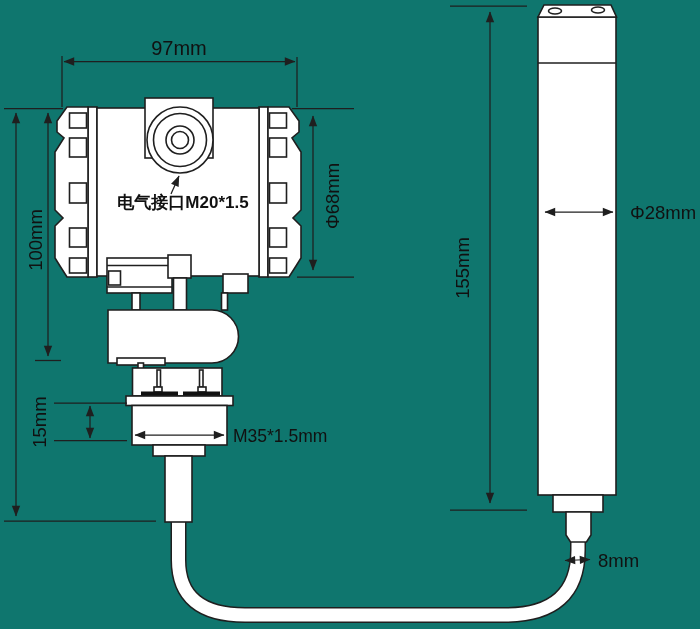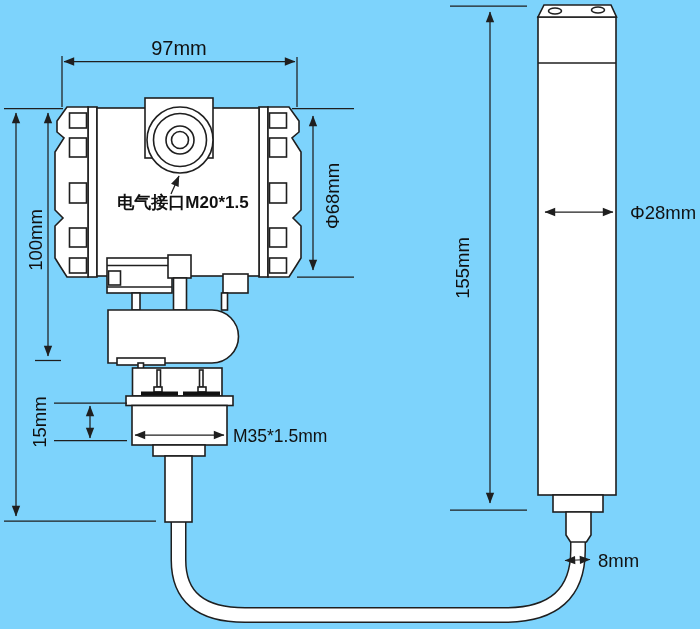--- a/index.html
+++ b/index.html
@@ -1,17 +1,17 @@
 <!DOCTYPE html>
 <html><head>
 <meta charset="utf-8">
 <style>
   html,body{margin:0;padding:0;background:#ffffff;}
   body{width:700px;height:629px;overflow:hidden;font-family:"Liberation Sans", sans-serif;}
-  .stage{position:relative;width:700px;height:629px;background:#7dd3fc;}
+  .stage{position:relative;width:700px;height:629px;background:#0f766e;}
   svg{display:block;}
   svg text{fill:#111111;font-family:"Liberation Sans","DejaVu Sans",sans-serif;}
   .dim-text{font-size:18.5px;}
   .dim-text-lg{font-size:20px;}
   .dim-text-sm{font-size:17.5px;}
   .cjk-label{font-size:17px;font-weight:600;}
   .draw{stroke:#1f1f1f;stroke-width:1.6;fill:#ffffff;}
   .draw-nofill{stroke:#1f1f1f;stroke-width:1.6;fill:none;}
   .dim{stroke:#1f1f1f;stroke-width:1.25;fill:none;}
   .solid{fill:#111111;stroke:none;}

